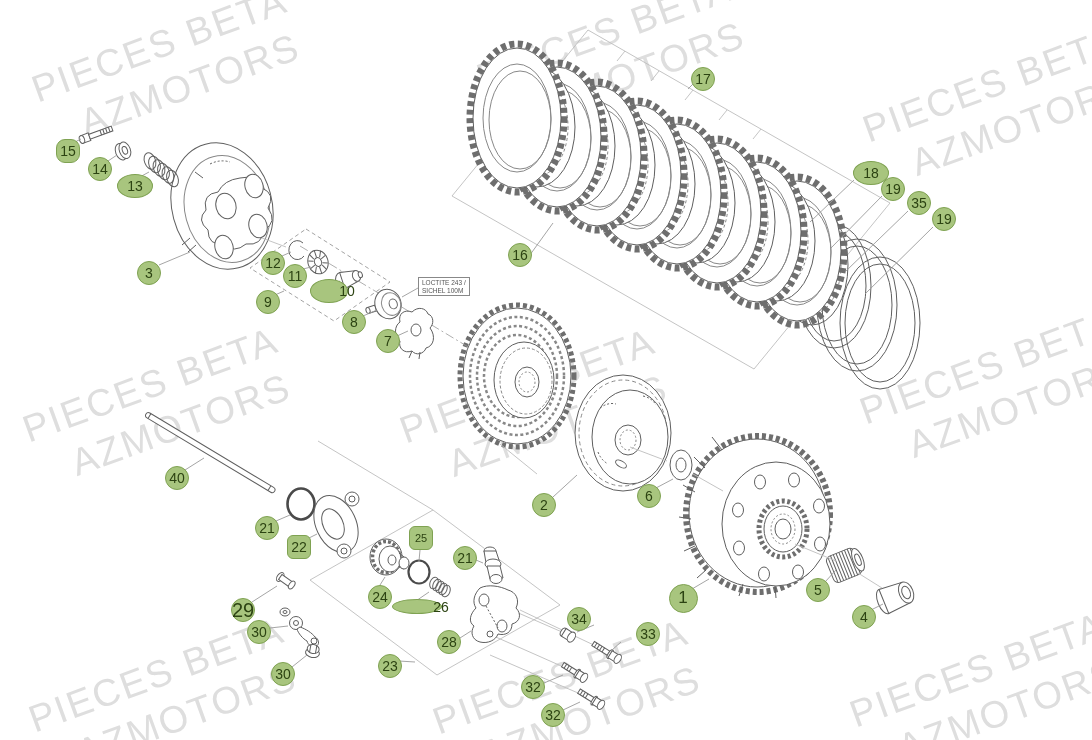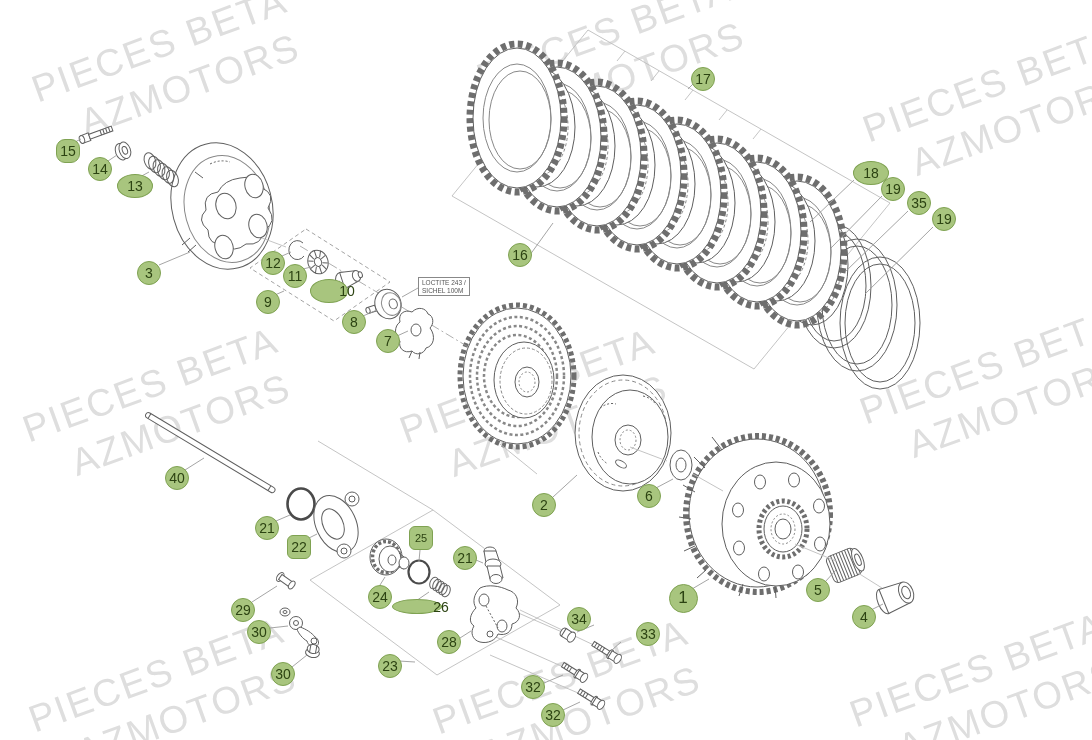--- a/index.html
+++ b/index.html
@@ -525,21 +525,21 @@
       <div class="callout" style="left: 852px; top: 605px; height: 24px; width: 24px; font-size: 14px;">4</div>
       <div class="callout" style="left: 165px; top: 466px; height: 24px; width: 24px; font-size: 14px;">40</div>
       <div class="callout" style="left: 255px; top: 516px; height: 24px; width: 24px; font-size: 14px;">21</div>
       <div class="callout" style="left: 287px; top: 535px; height: 24px; width: 24px; font-size: 14px; border-radius: 6px;">22</div>
       <div class="callout" style="left: 368px; top: 585px; height: 24px; width: 24px; font-size: 14px;">24</div>
       <div class="callout" style="left: 409px; top: 526px; height: 24px; width: 24px; font-size: 11px; border-radius: 6px;">25</div>
       <div class="callout" style="left: 392px; top: 599px; height: 15px; width: 24px; font-size: 14px; padding-left: 48px;">26</div>
       <div class="callout" style="left: 453px; top: 546px; height: 24px; width: 24px; font-size: 14px;">21</div>
       <div class="callout" style="left: 378px; top: 654px; height: 24px; width: 24px; font-size: 14px;">23</div>
       <div class="callout" style="left: 437px; top: 630px; height: 24px; width: 24px; font-size: 14px;">28</div>
-      <div class="callout" style="left: 231px; top: 598px; height: 24px; width: 24px; font-size: 14px;">29</div>
+      <div class="callout" style="left: 231px; top: 598px; height: 24px; width: 24px; font-size: 20px;">29</div>
       <div class="callout" style="left: 247px; top: 620px; height: 24px; width: 24px; font-size: 14px;">30</div>
       <div class="callout" style="left: 271px; top: 662px; height: 24px; width: 24px; font-size: 14px;">30</div>
       <div class="callout" style="left: 567px; top: 607px; height: 24px; width: 24px; font-size: 14px;">34</div>
       <div class="callout" style="left: 636px; top: 622px; height: 24px; width: 24px; font-size: 14px;">33</div>
       <div class="callout" style="left: 521px; top: 675px; height: 24px; width: 24px; font-size: 14px;">32</div>
       <div class="callout" style="left: 541px; top: 703px; height: 24px; width: 24px; font-size: 14px;">32</div>
     </div>
 </div>
 
 </body></html>

